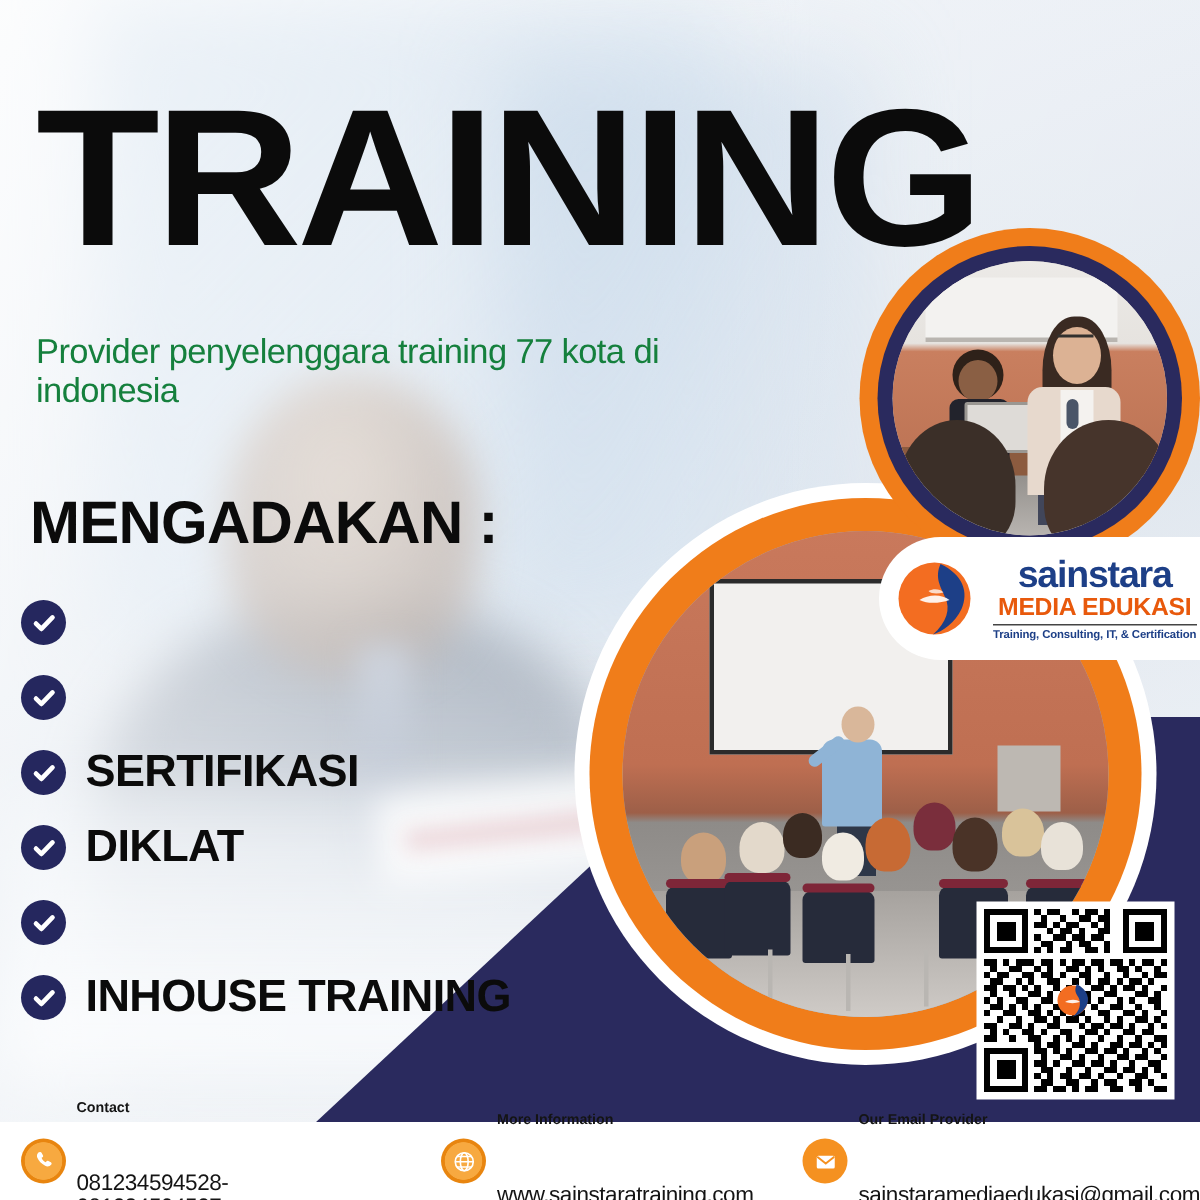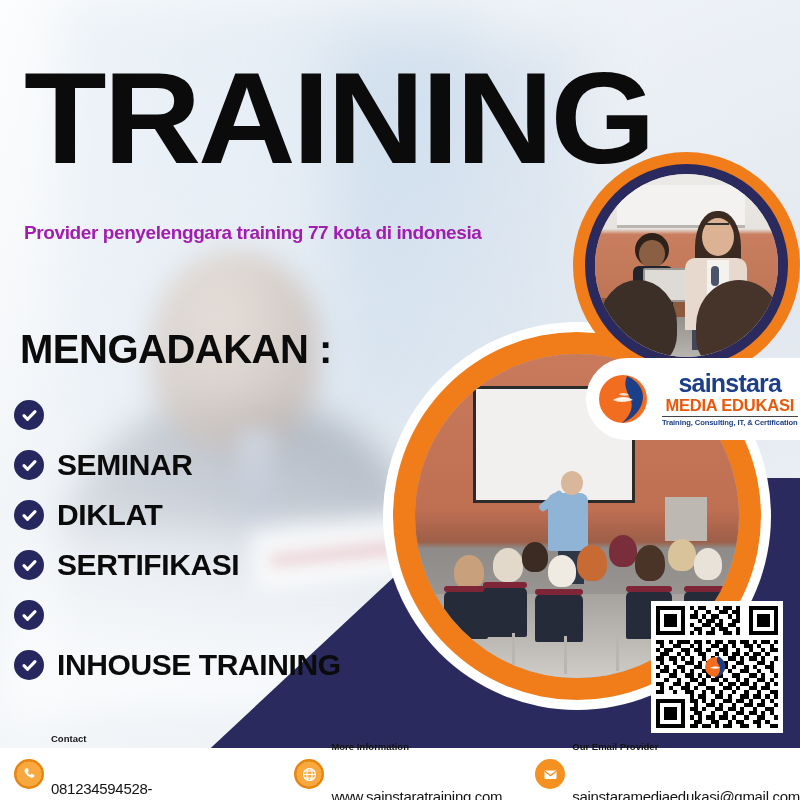--- a/index.html
+++ b/index.html
@@ -151,21 +151,21 @@
   .headline{
     position:absolute;left:24px;top:63px;
     font-size:130px;line-height:.86;font-weight:900;color:#0b0b0b;
     letter-spacing:-3px;
     font-family:"Liberation Sans",sans-serif;
     transform:scaleX(1.04);transform-origin:left top;
     white-space:nowrap;
   }
   .subhead{
     position:absolute;left:24px;top:222px;width:500px;
-    font-size:19px;font-weight:700;line-height:1.12;color:#a21caf;
+    font-size:23px;font-weight:400;line-height:1.12;color:#15803d;
     letter-spacing:-.4px;
   }
   .mengadakan{
     position:absolute;left:20px;top:327px;
     font-size:40px;font-weight:800;color:#0b0b0b;letter-spacing:-.5px;
   }
   .list{position:absolute;left:14px;top:390px;width:430px;}
   .list-item{display:flex;align-items:center;gap:13px;height:50px;}
   .check{
     width:30px;height:30px;flex:0 0 30px;border-radius:50%;
@@ -341,37 +341,36 @@
             <path d="M3 8.7 L6.6 12.3 L14 4.6" stroke="#fff" stroke-width="3.1" fill="none" stroke-linecap="round" stroke-linejoin="round"></path>
           </svg>
       </span>
     </div>
     <div class="list-item">
       <span class="check">
         <svg width="17" height="17" viewBox="0 0 17 17">
             <path d="M3 8.7 L6.6 12.3 L14 4.6" stroke="#fff" stroke-width="3.1" fill="none" stroke-linecap="round" stroke-linejoin="round"></path>
           </svg>
       </span>
-      <span class="list-label">SEMINAR</span>
+    </div>
+    <div class="list-item">
+      <span class="check">
+        <svg width="17" height="17" viewBox="0 0 17 17">
+            <path d="M3 8.7 L6.6 12.3 L14 4.6" stroke="#fff" stroke-width="3.1" fill="none" stroke-linecap="round" stroke-linejoin="round"></path>
+          </svg>
+      </span>
+      <span class="list-label">SERTIFIKASI</span>
     </div>
     <div class="list-item">
       <span class="check">
         <svg width="17" height="17" viewBox="0 0 17 17">
             <path d="M3 8.7 L6.6 12.3 L14 4.6" stroke="#fff" stroke-width="3.1" fill="none" stroke-linecap="round" stroke-linejoin="round"></path>
           </svg>
       </span>
       <span class="list-label">DIKLAT</span>
-    </div>
-    <div class="list-item">
-      <span class="check">
-        <svg width="17" height="17" viewBox="0 0 17 17">
-            <path d="M3 8.7 L6.6 12.3 L14 4.6" stroke="#fff" stroke-width="3.1" fill="none" stroke-linecap="round" stroke-linejoin="round"></path>
-          </svg>
-      </span>
-      <span class="list-label">SERTIFIKASI</span>
     </div>
     <div class="list-item">
       <span class="check">
         <svg width="17" height="17" viewBox="0 0 17 17">
             <path d="M3 8.7 L6.6 12.3 L14 4.6" stroke="#fff" stroke-width="3.1" fill="none" stroke-linecap="round" stroke-linejoin="round"></path>
           </svg>
       </span>
     </div>
     <div class="list-item">
       <span class="check">

